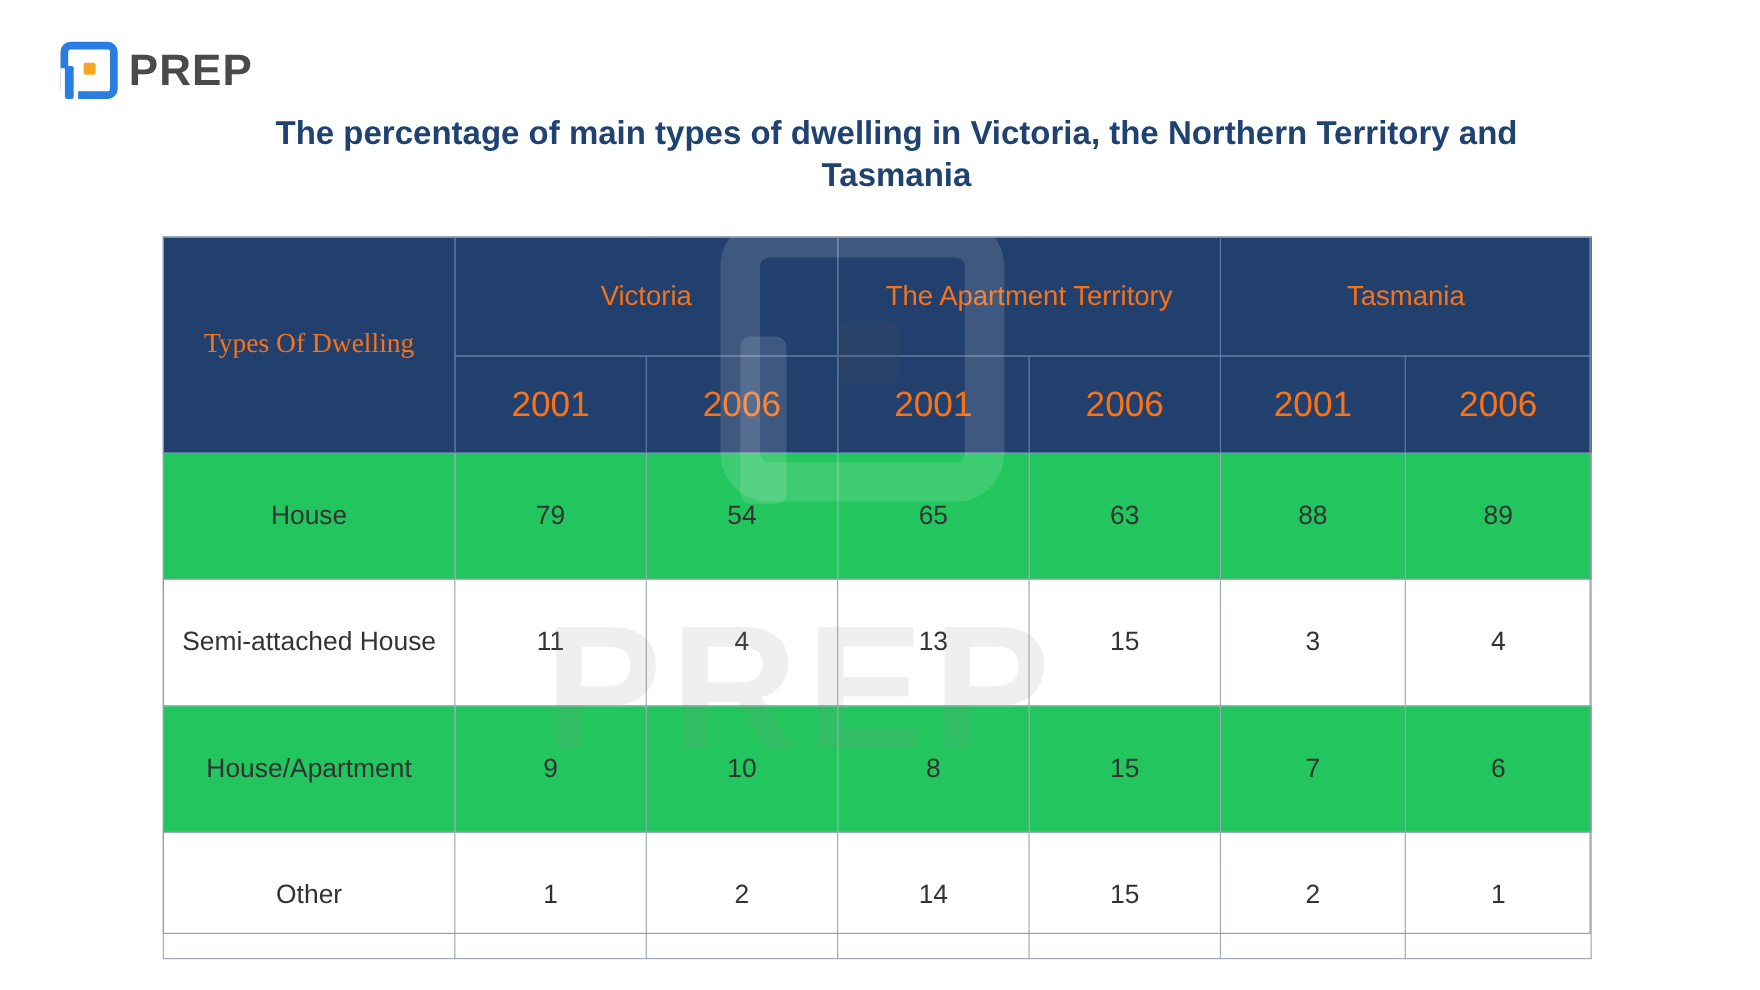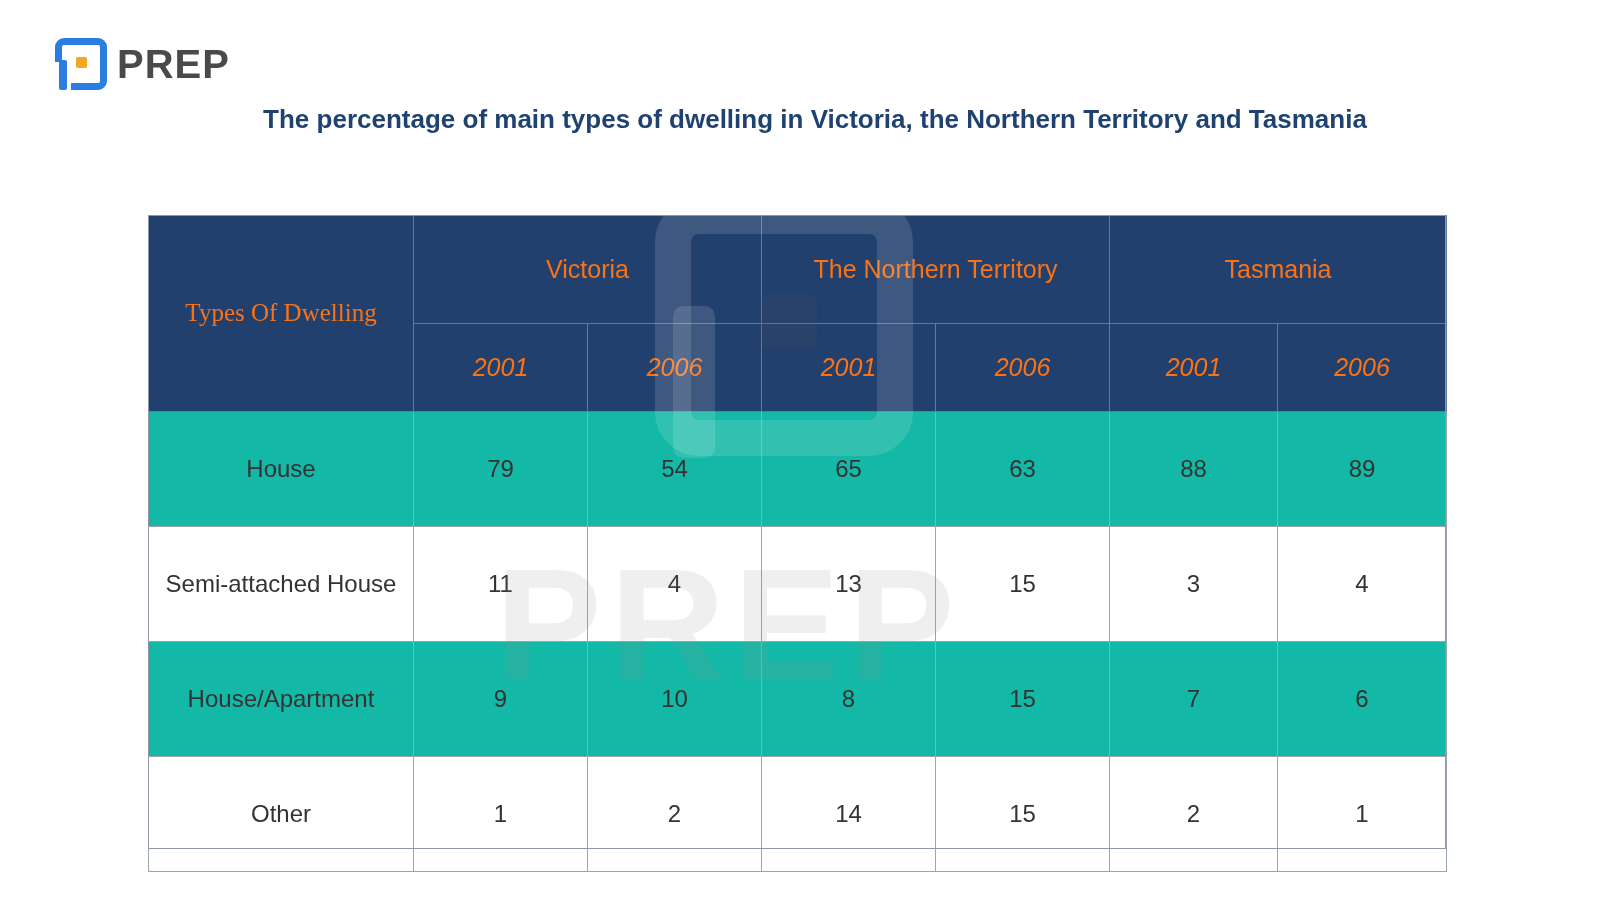--- a/index.html
+++ b/index.html
@@ -73,21 +73,21 @@
     line-height: 1;
   }
 
   
   .chart-title {
     position: absolute;
     left: 250px;
     top: 103px;
     width: 1130px;
     text-align: center;
-    font-size: 26px;
+    font-size: 30px;
     font-weight: bold;
     line-height: 1.28;
     color: #1f4271;
   }
 
   
   .watermark {
     position: absolute;
     left: 0; top: 0;
     width: 1600px; height: 900px;
@@ -175,26 +175,25 @@
     font-size: 25px;
     line-height: 1.3;
     padding: 0 10px;
     font-family: Liberation Serif, serif;
   }
   .hdr-region {
     font-size: 25px;
     height: 105px;
   }
   .hdr-year {
-    font-size: 25px;
+    font-size: 32px;
     height: 85px;
-    font-style: italic;
   }
   tr.row-band td {
-    background: #14b8a6;
+    background: #22c55e;
   }
   tr.row-plain td {
     background: #ffffff;
   }
   td.cat {
     font-size: 24px;
     color: #333333;
     padding: 0 8px;
     line-height: 1.25;
   }
@@ -250,21 +249,21 @@
       <col style="width:174px">
       <col style="width:174px">
       <col style="width:174px">
       <col style="width:168px">
       <col style="width:169px">
     </colgroup>
     <thead>
       <tr>
         <th class="hdr hdr-corner" rowspan="2">Types Of Dwelling</th>
         <th class="hdr hdr-region" colspan="2">Victoria</th>
-        <th class="hdr hdr-region" colspan="2">The Northern Territory</th>
+        <th class="hdr hdr-region" colspan="2">The Apartment Territory</th>
         <th class="hdr hdr-region" colspan="2">Tasmania</th>
       </tr>
       <tr>
         <th class="hdr hdr-year">2001</th>
         <th class="hdr hdr-year">2006</th>
         <th class="hdr hdr-year">2001</th>
         <th class="hdr hdr-year">2006</th>
         <th class="hdr hdr-year">2001</th>
         <th class="hdr hdr-year">2006</th>
       </tr>

